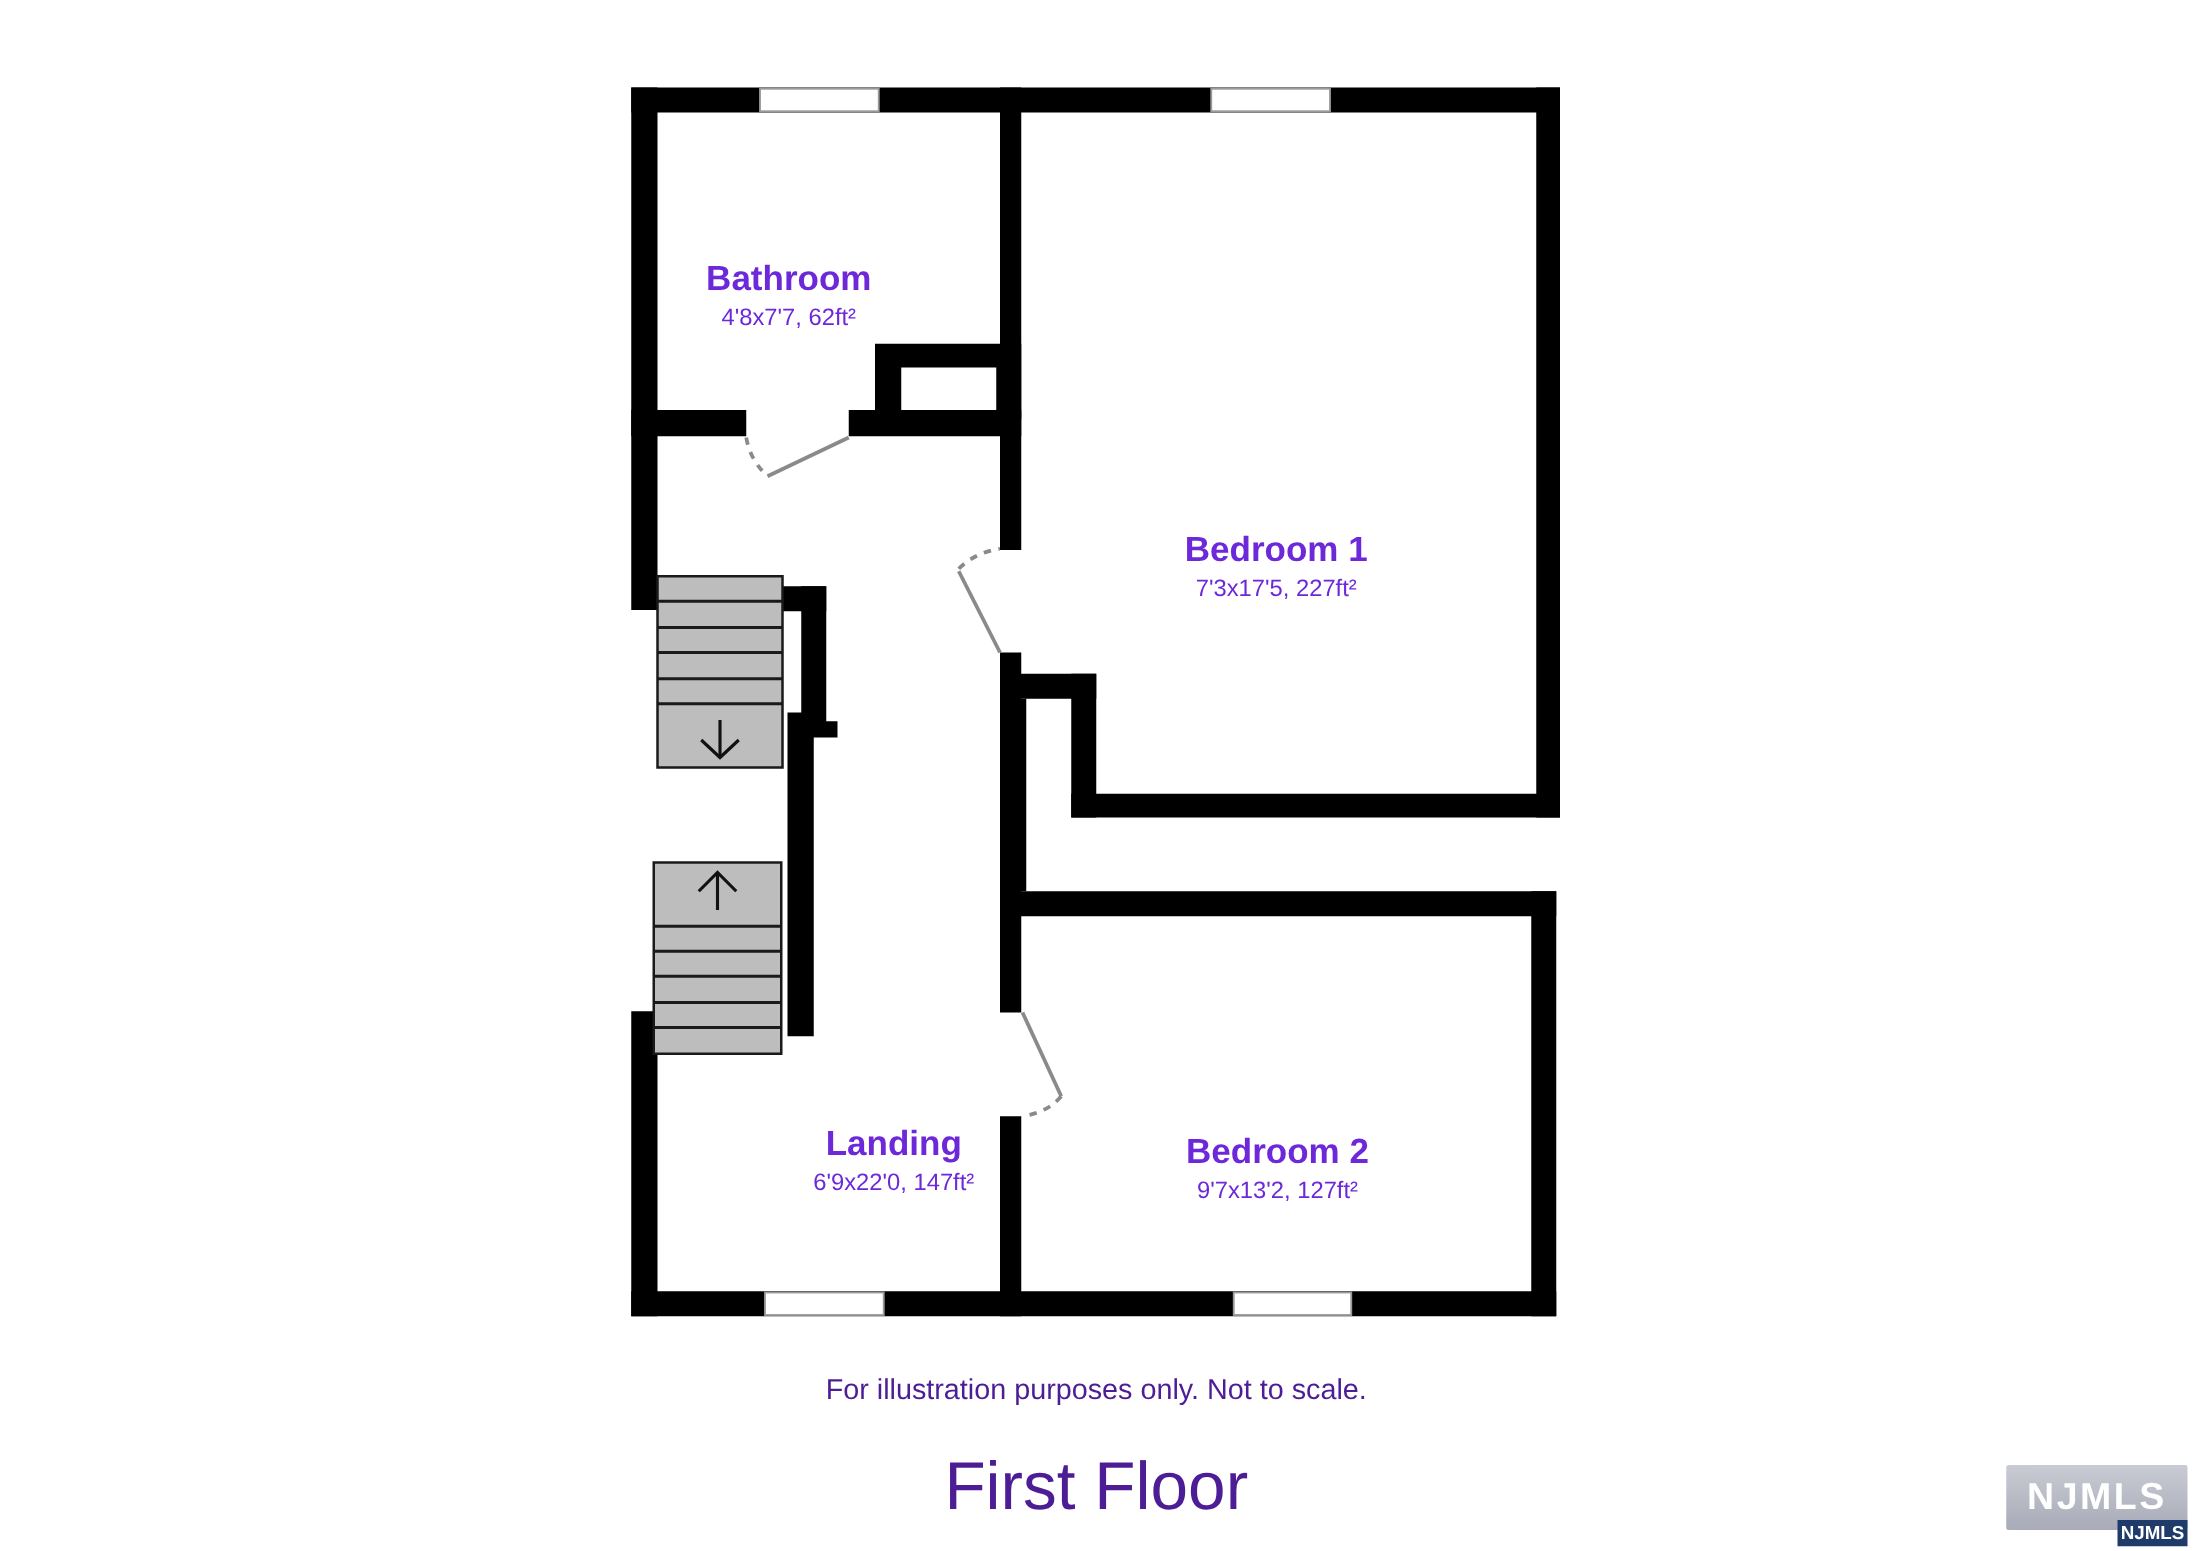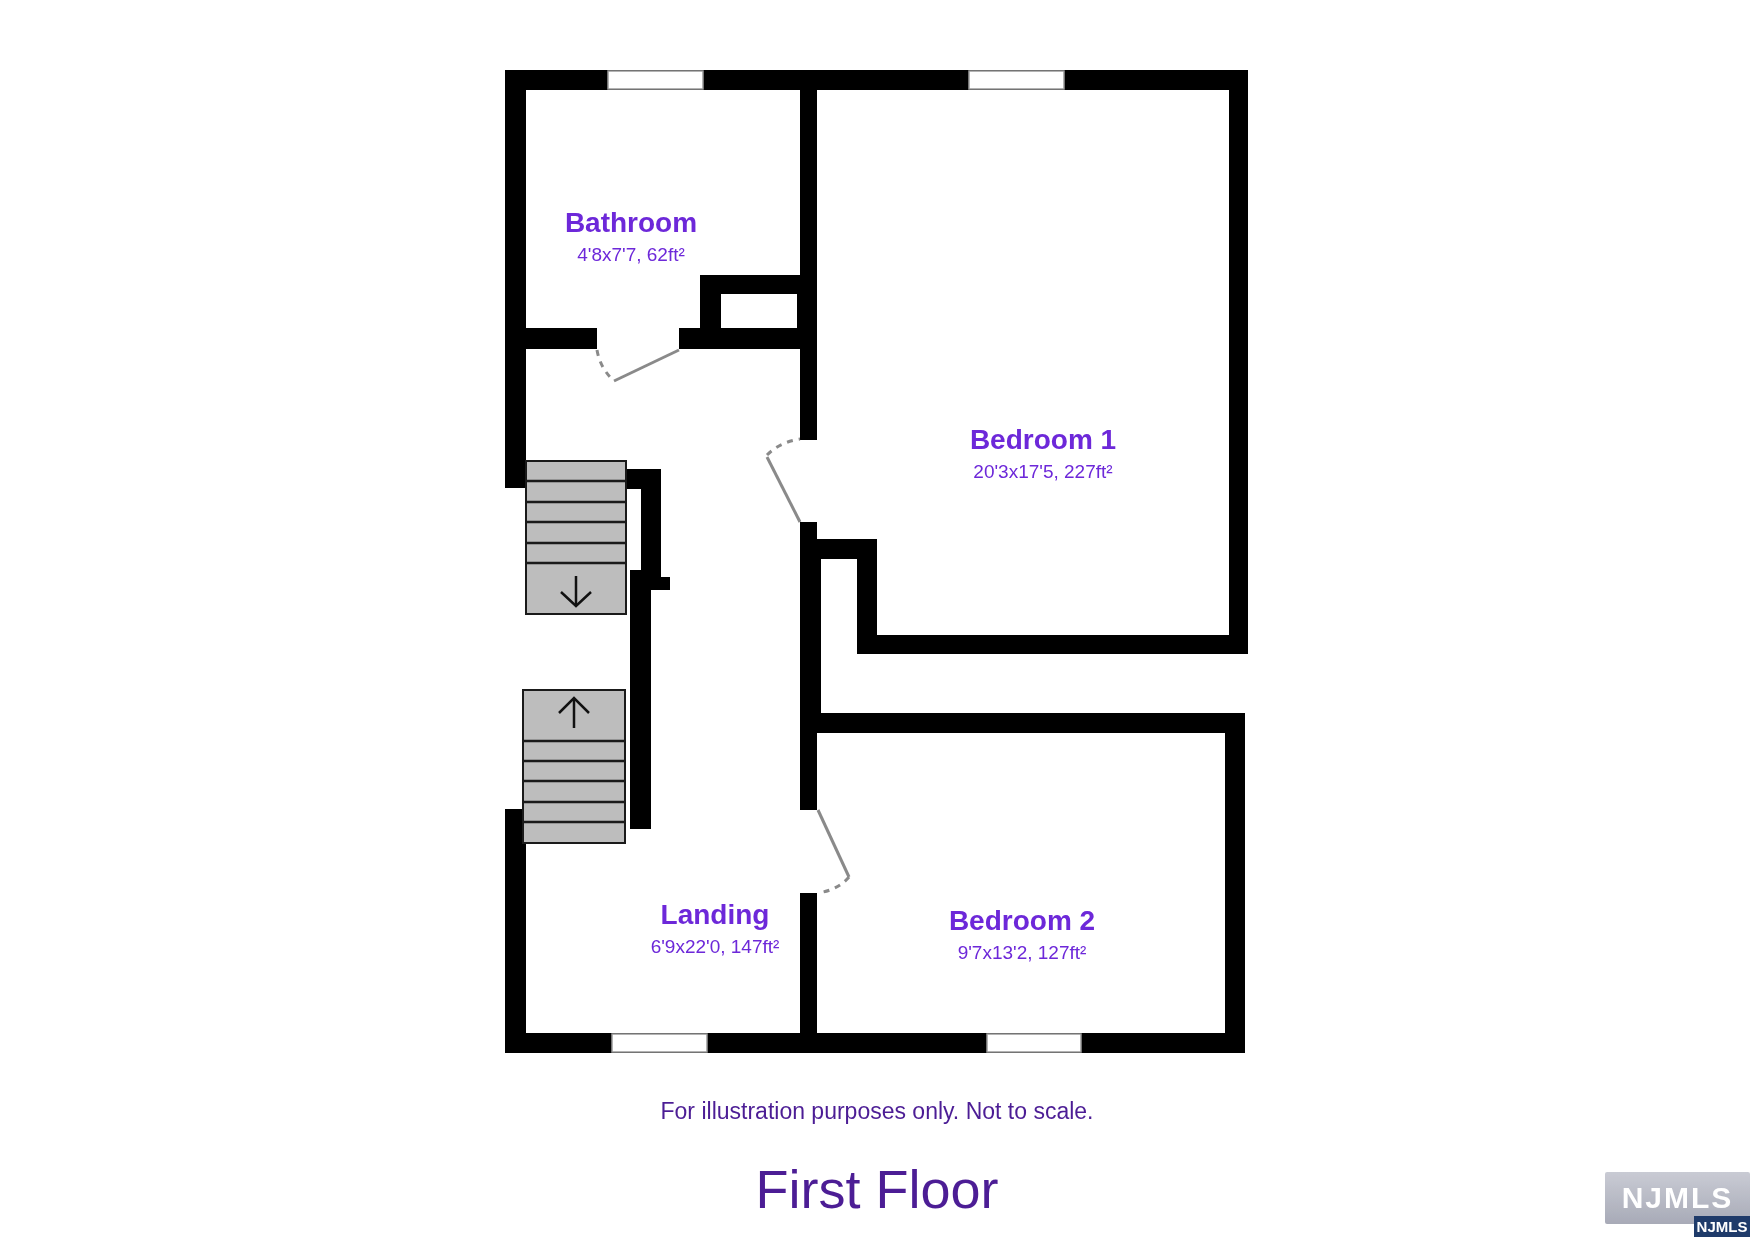--- a/index.html
+++ b/index.html
@@ -98,23 +98,23 @@
   <g>
     <line class="door-leaf" x1="818" y1="810" x2="849" y2="877"></line>
     <path class="door-swing" d="M849,877 Q838,890 818,893"></path>
   </g>
 </svg>
 
 <div class="room-label" style="left:631px; top:207px;">
   <div class="room-name">Bathroom</div>
   <div class="room-dims">4'8x7'7, 62ft²</div>
 </div>
-<div class="room-label" style="left:1021px; top:424px;margin-left:22px;">
+<div class="room-label" style="left:1021px; top:424px;">
   <div class="room-name">Bedroom 1</div>
-  <div class="room-dims">20'3x17'5, 227ft²</div>
+  <div class="room-dims">7'3x17'5, 227ft²</div>
 </div>
 <div class="room-label" style="left:715px; top:899px;">
   <div class="room-name">Landing</div>
   <div class="room-dims">6'9x22'0, 147ft²</div>
 </div>
 <div class="room-label" style="left:1022px; top:905px;">
   <div class="room-name">Bedroom 2</div>
   <div class="room-dims">9'7x13'2, 127ft²</div>
 </div>
 

